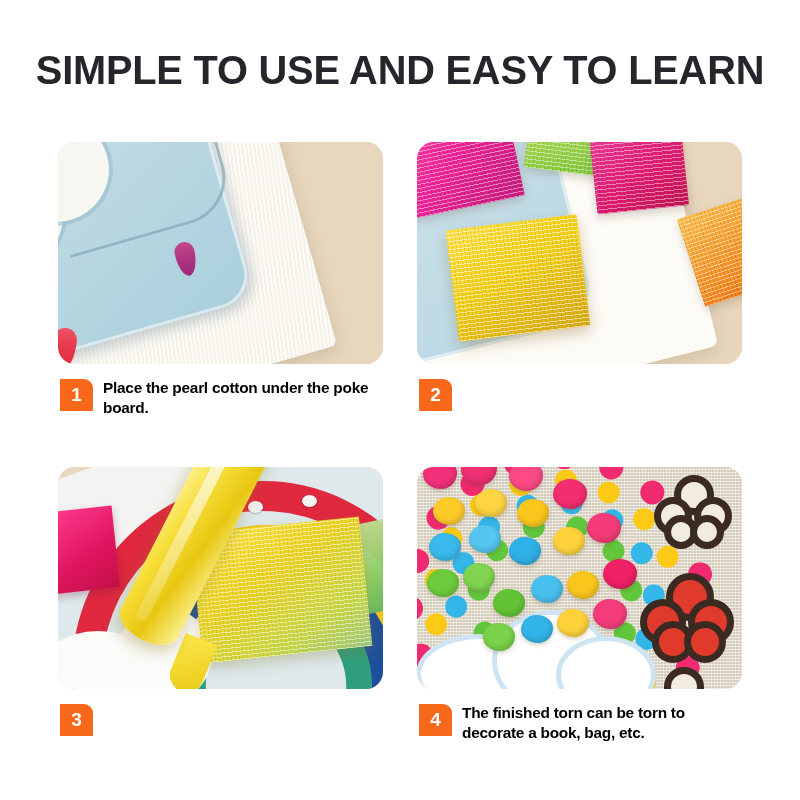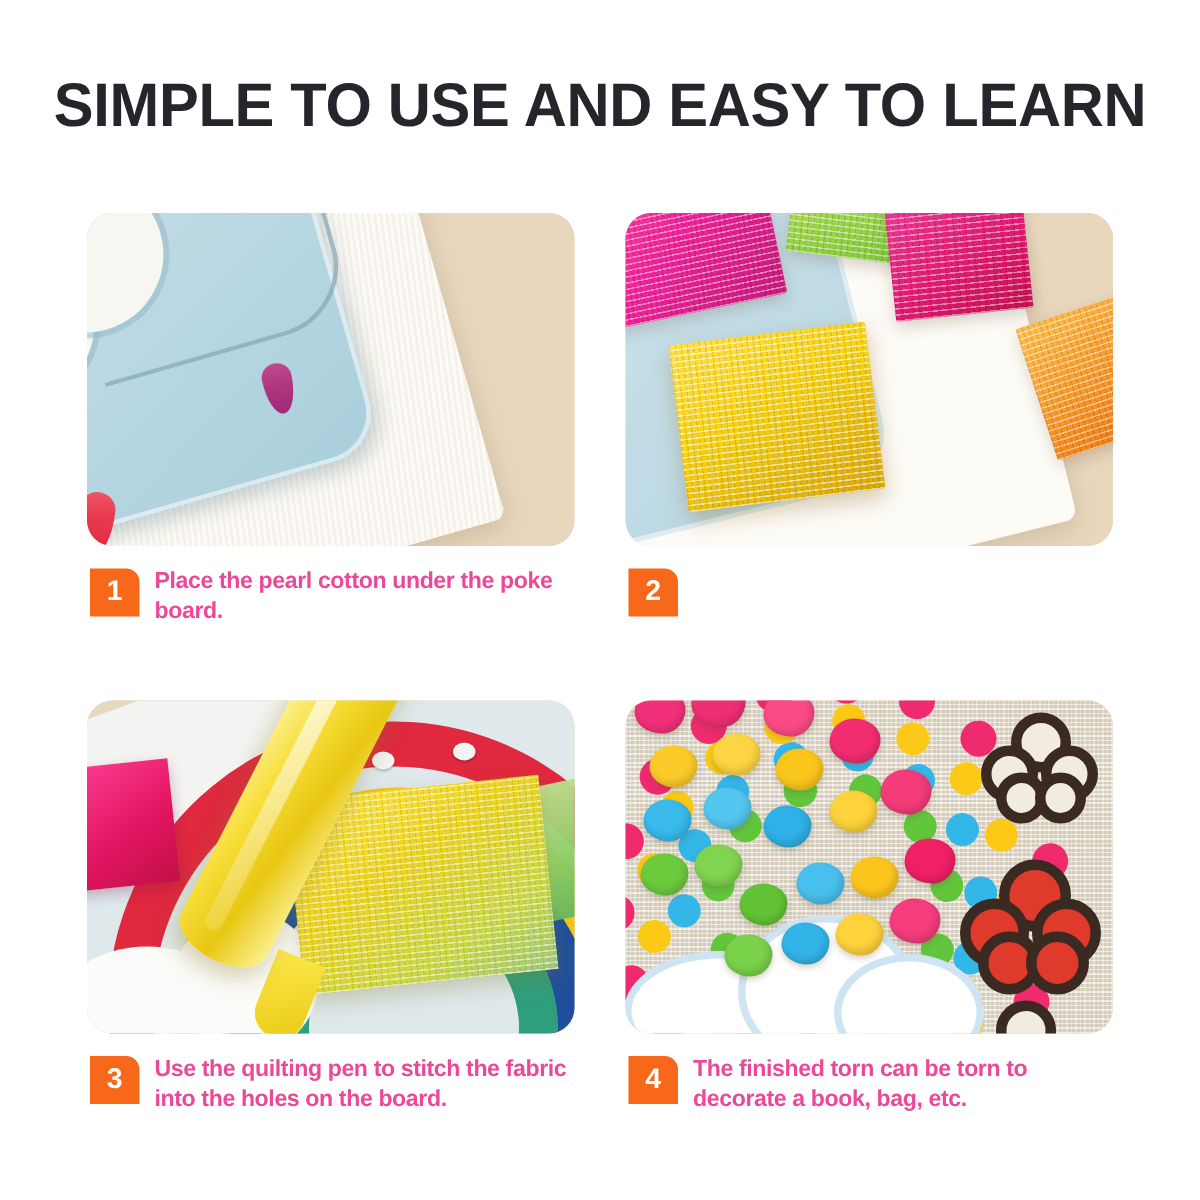--- a/index.html
+++ b/index.html
@@ -85,21 +85,21 @@
     font-weight: 700;
     font-size: 19px;
     line-height: 32px;
     text-align: center;
   }
   .captext {
     font-family: "Liberation Sans", sans-serif;
     font-weight: 700;
     font-size: 15.4px;
     line-height: 20px;
-    color: #ec4899;
+    color: #000000;
     letter-spacing: -0.25px;
     max-width: 286px;
   }
 
   
   .s1-bg { position:absolute; inset:0; background:#e8d7bd; }
   .s1-cotton {
     position:absolute; left:-55px; top:-40px;
     width:300px; height:290px;
     background:#fbf8f1;
@@ -435,21 +435,20 @@
             </div>
           <div class="s3-green-fab"></div>
           <div class="s3-fabric-pink"></div>
           <div class="s3-fabric-yellow"></div>
           <div class="s3-tip"></div>
           <div class="s3-pen"></div>
         </div>
       </div>
       <div class="caption">
         <div class="badge">3</div>
-        <div class="captext">Use the quilting pen to stitch the fabric into the holes on the board.</div>
       </div>
     </div>
 
     <div class="cell c4">
       <div class="photo">
         <div class="scene">
           <div class="s4-bg"></div>
           <div class="rb r-pink"></div>
           <div class="rb r-yel"></div>
           <div class="rb r-blue"></div>

